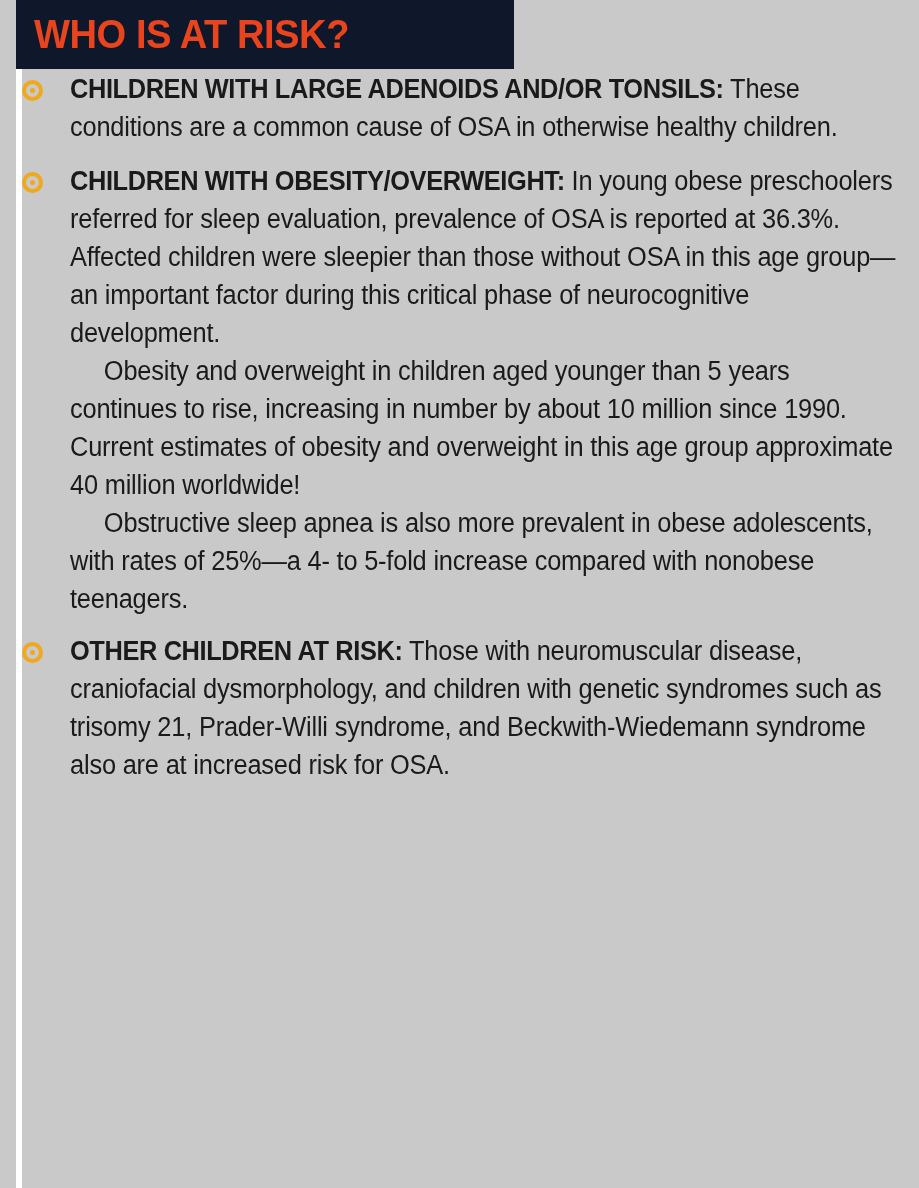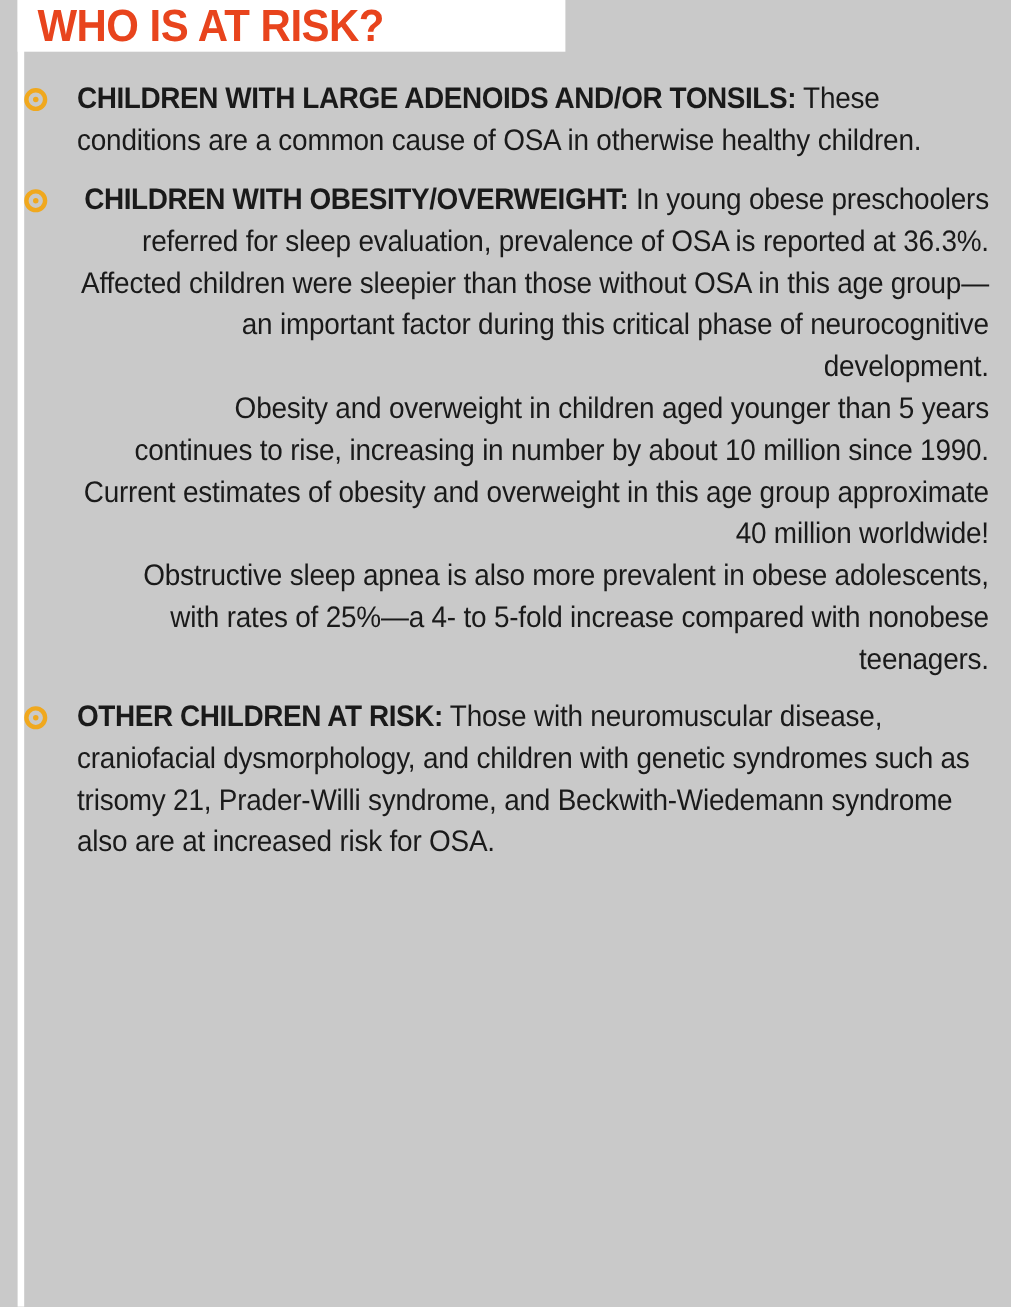--- a/index.html
+++ b/index.html
@@ -27,22 +27,22 @@
     top: 0;
     width: 6px;
     height: 1188px;
     background: #ffffff;
   }
   .title-band {
     position: absolute;
     left: 16px;
     top: 0;
     width: 498px;
-    height: 47px;
-    background: #ffffff;
+    height: 69px;
+    background: #0f172a;
     display: flex;
     align-items: center;
     box-sizing: border-box;
     padding-left: 18px;
   }
   .title-text {
     color: #e8441d;
     font-family: "Liberation Sans", sans-serif;
     font-weight: bold;
     font-size: 41px;
@@ -96,21 +96,21 @@
     letter-spacing: -0.2px;
   }
   .para + .para {
     text-indent: 36px;
   }
   .lead {
     font-weight: bold;
     letter-spacing: -0.4px;
   }
   .blk1 .para { margin-bottom: 0; }
-  .blk2 { margin-bottom: 14px; text-align: right; }
+  .blk2 { margin-bottom: 14px; }
   .blk3 { margin-bottom: 0; }
 </style>
 </head>
 <body>
 
 <div class="page">
 
   <div class="left-rule"></div>
 
   <div class="title-band">

